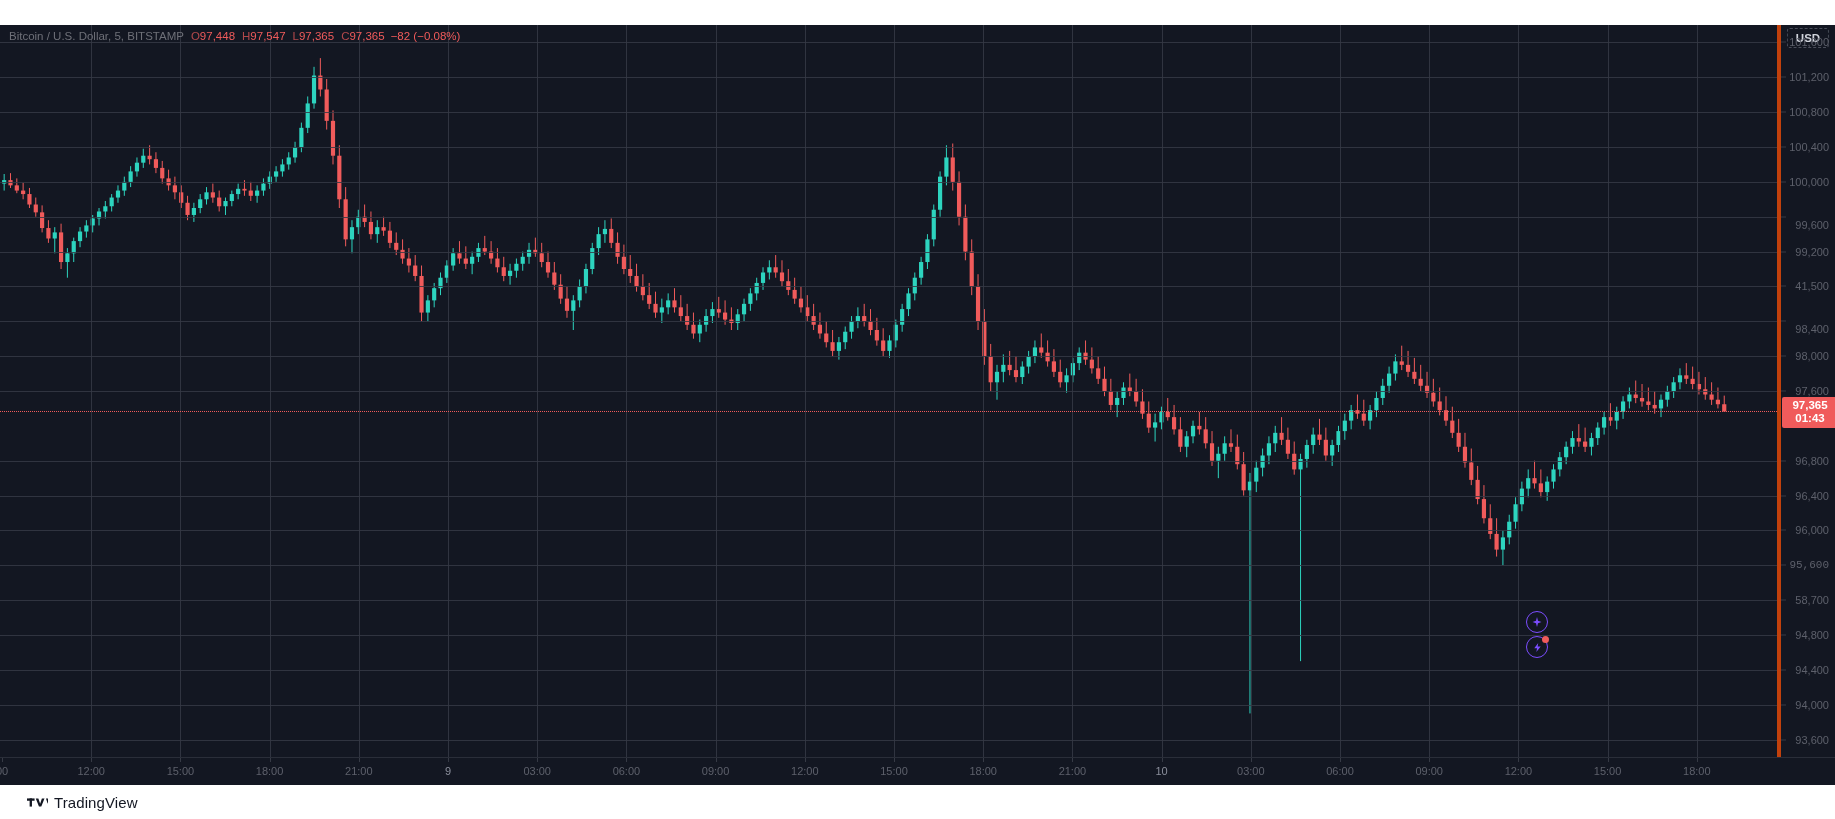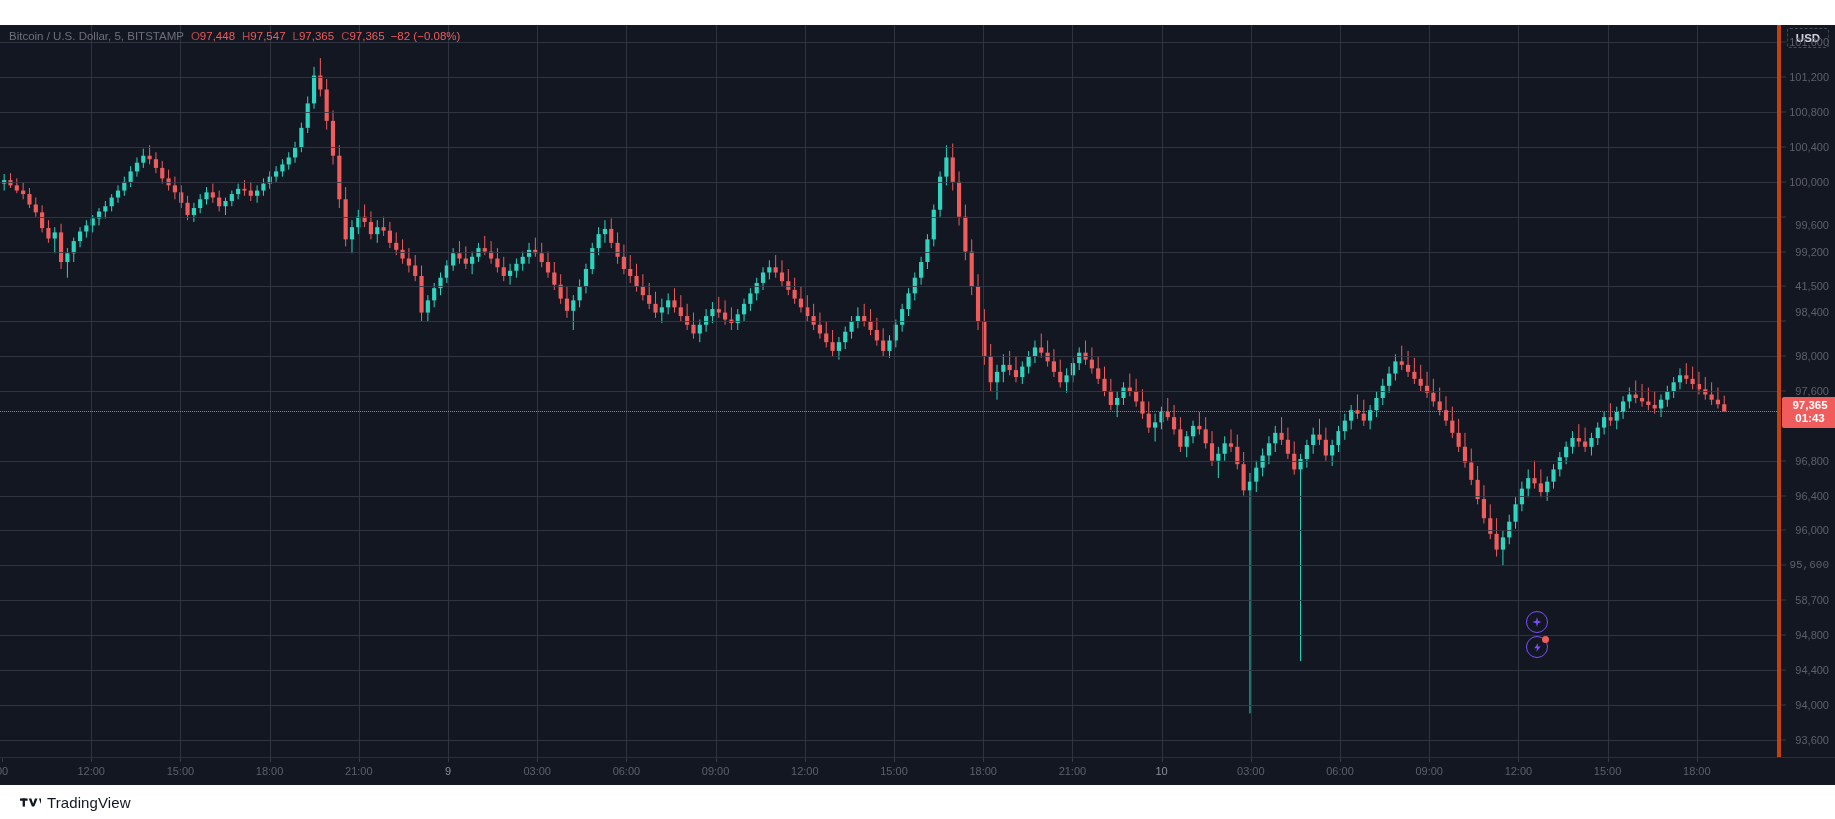--- a/index.html
+++ b/index.html
@@ -119,21 +119,21 @@
   .fab .dot {
     position:absolute; right:-2px; top:-1px;
     width:7px; height:7px; border-radius:50%;
     background:#f05b5b;
   }
 
   
   .footer {
     position:absolute; left:0; top:785px; width:1835px; height:34px;
     background:#ffffff;
-    display:flex; align-items:center; padding-left:20px;
+    display:flex; align-items:center; padding-left:27px;
   }
   .tv-logo-mark { margin-right:6px; display:block; }
   .tv-logo-text {
     font-size:15px; color:#131722; letter-spacing:.1px;
   }
 </style>
 </head>
 <body>
 
 <div id="app">
@@ -708,21 +708,21 @@
         <div class="ptick" style="top: 122px;">100,400</div>
         <div class="axis-tickmark" style="top: 156.857px;"></div>
         <div class="ptick" style="top: 156.857px;">100,000</div>
         <div class="axis-tickmark" style="top: 191.714px;"></div>
         <div class="ptick" style="top: 200px;">99,600</div>
         <div class="axis-tickmark" style="top: 226.571px;"></div>
         <div class="ptick" style="top: 226.571px;">99,200</div>
         <div class="axis-tickmark" style="top: 261.429px;"></div>
         <div class="ptick" style="top: 261.429px;">41,500</div>
         <div class="axis-tickmark" style="top: 296.286px;"></div>
-        <div class="ptick" style="top: 287px;">98,400</div>
+        <div class="ptick" style="top: 304px;">98,400</div>
         <div class="axis-tickmark" style="top: 331.143px;"></div>
         <div class="ptick" style="top: 331.143px;">98,000</div>
         <div class="axis-tickmark" style="top: 366px;"></div>
         <div class="ptick" style="top: 366px;">97,600</div>
         <div class="axis-tickmark" style="top: 435.714px;"></div>
         <div class="ptick" style="top: 435.714px;">96,800</div>
         <div class="axis-tickmark" style="top: 470.571px;"></div>
         <div class="ptick" style="top: 470.571px;">96,400</div>
         <div class="axis-tickmark" style="top: 505.429px;"></div>
         <div class="ptick" style="top: 505.429px;">96,000</div>

